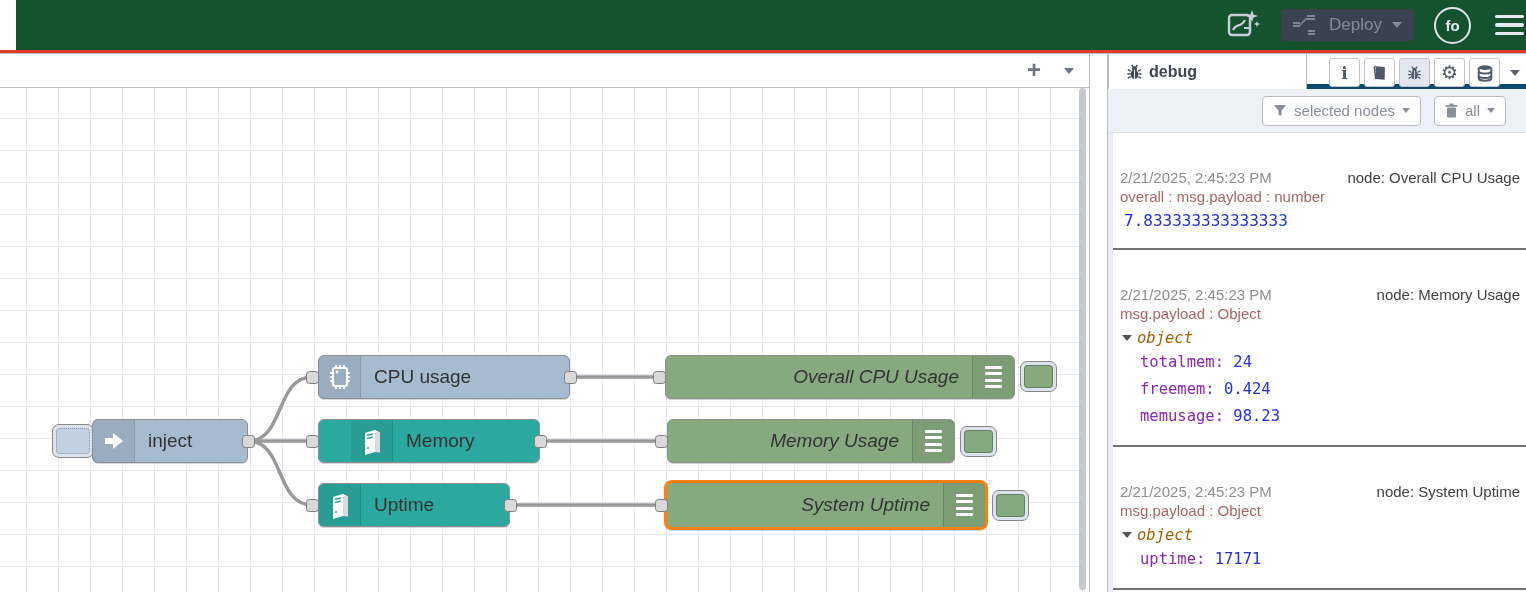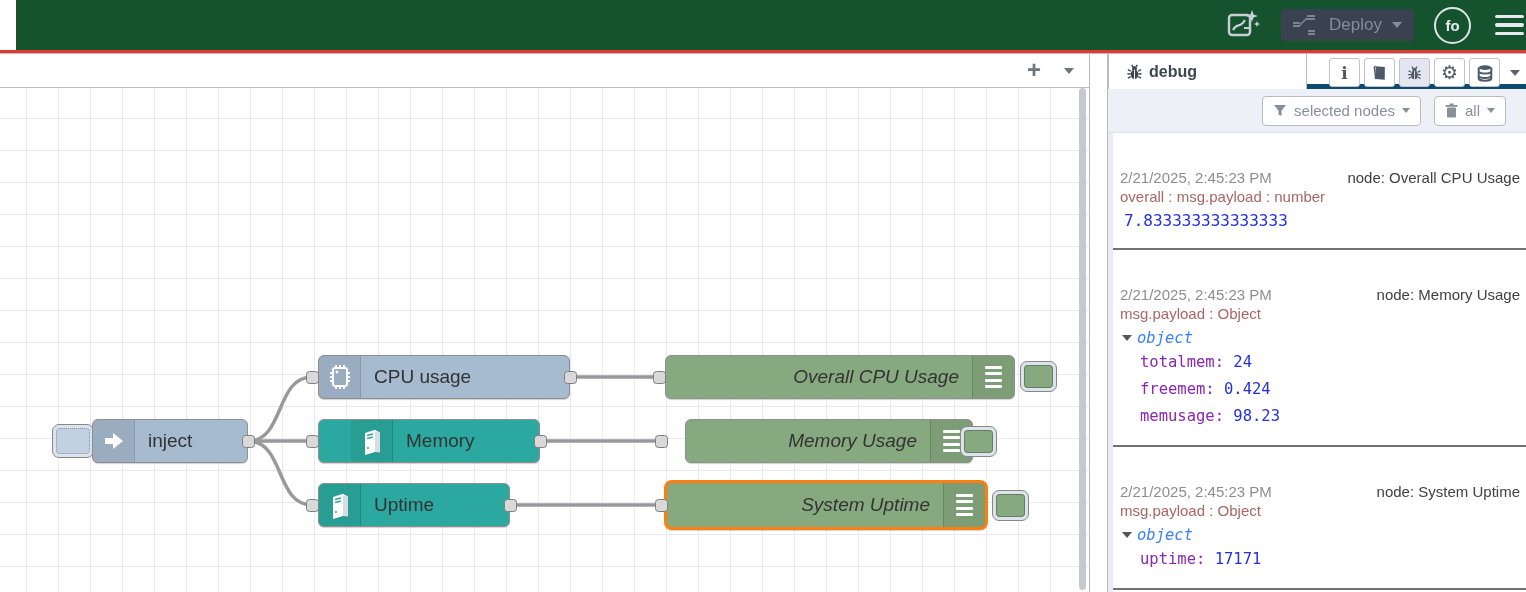--- a/index.html
+++ b/index.html
@@ -95,21 +95,21 @@
 
   .messages { flex:1; overflow:hidden; background:#fff; border-left:5px solid #e9ecf6; }
   .msg { border-bottom:2px solid #737373; padding:6px 6px 16px 7px; }
   .msg .meta { display:flex; justify-content:space-between; align-items:baseline; font-size:15px; }
   .msg .ts { color:#8e8e8e; white-space:nowrap; }
   .msg .nodename { color:#414141; white-space:nowrap;margin-top:30px; }
   .msg .path { color:#a66; font-size:15px; margin-top:2px; }
   .mono { font-family:"DejaVu Sans Mono", monospace; }
   .msg .value-line { margin:6px 0 2px 4px; font-size:16px; color:#2430e0; }
   .objrow { display:flex; align-items:center; gap:5px; margin:7px 0 1px 2px; font-size:15px; }
-  .objrow .obj-word { font-style:italic; color:#3b82f6; font-size:15.5px; }
+  .objrow .obj-word { font-style:italic; color:#a16207; font-size:15.5px; }
   .obj-caret { width:0; height:0; border-left:5px solid transparent; border-right:5px solid transparent;
                border-top:6px solid #555; cursor:pointer; }
   .entry { margin:0 0 0 20px; padding:4.5px 0 4.5px 0; font-size:15.5px; }
   .entry .k { color:#8b27b2; }
   .entry .v { color:#2430e0; }
 
   svg { display:block; }
 </style>
 </head>
 <body>
@@ -255,21 +255,21 @@
               <span></span>
               <span></span>
               <span></span>
             </div>
         </div>
       </div>
       <div class="side-btn" style="left:1020px; top:273px; width:37px; height:31px;">
         <div class="inner inner-green"></div>
       </div>
 
-      <div class="node n-green" style="left:685px; top:331px; width:288px; height:44px;">
+      <div class="node n-green" style="left:667px; top:331px; width:288px; height:44px;">
         <span class="nlabel right">Memory Usage</span>
         <div class="icon-area right">
           <div class="dbg-lines">
               <span></span>
               <span></span>
               <span></span>
               <span></span>
             </div>
         </div>
       </div>

